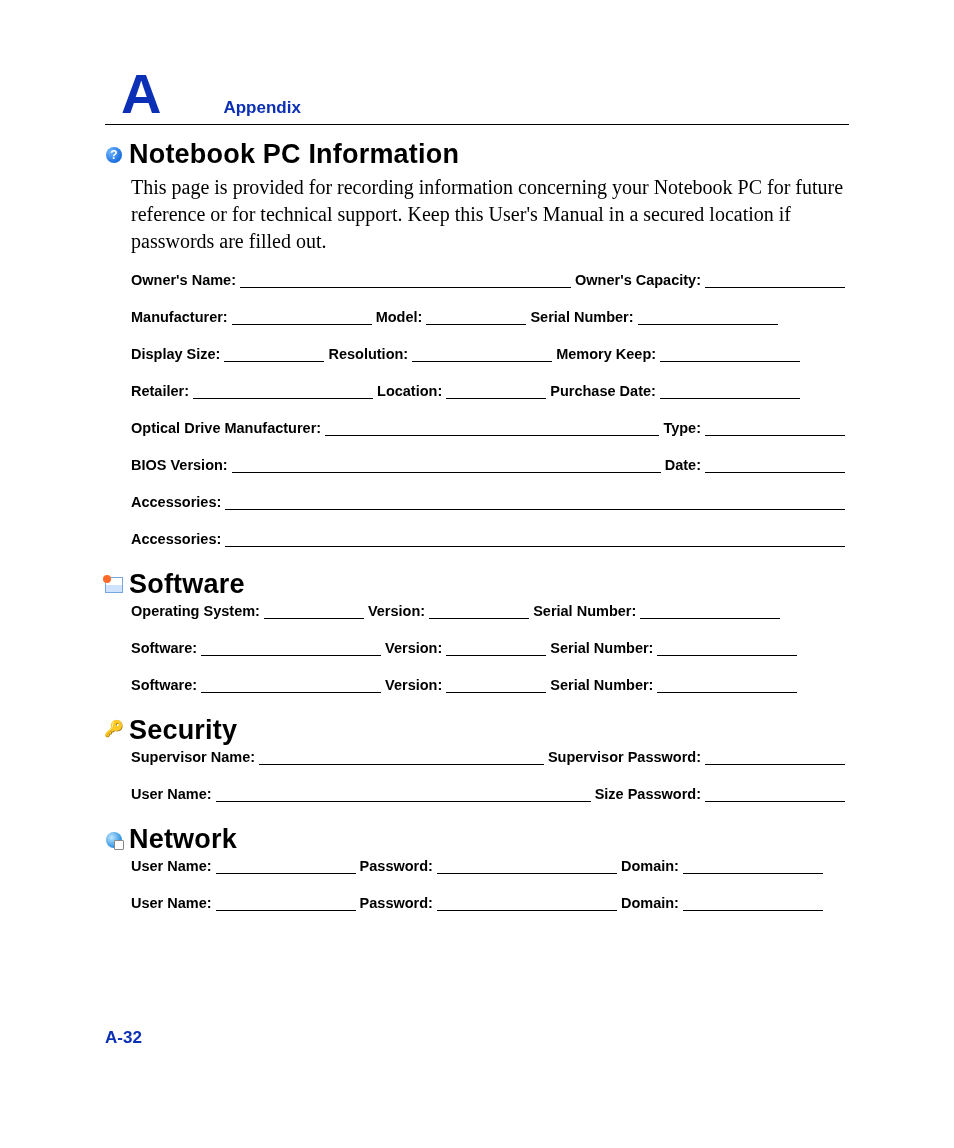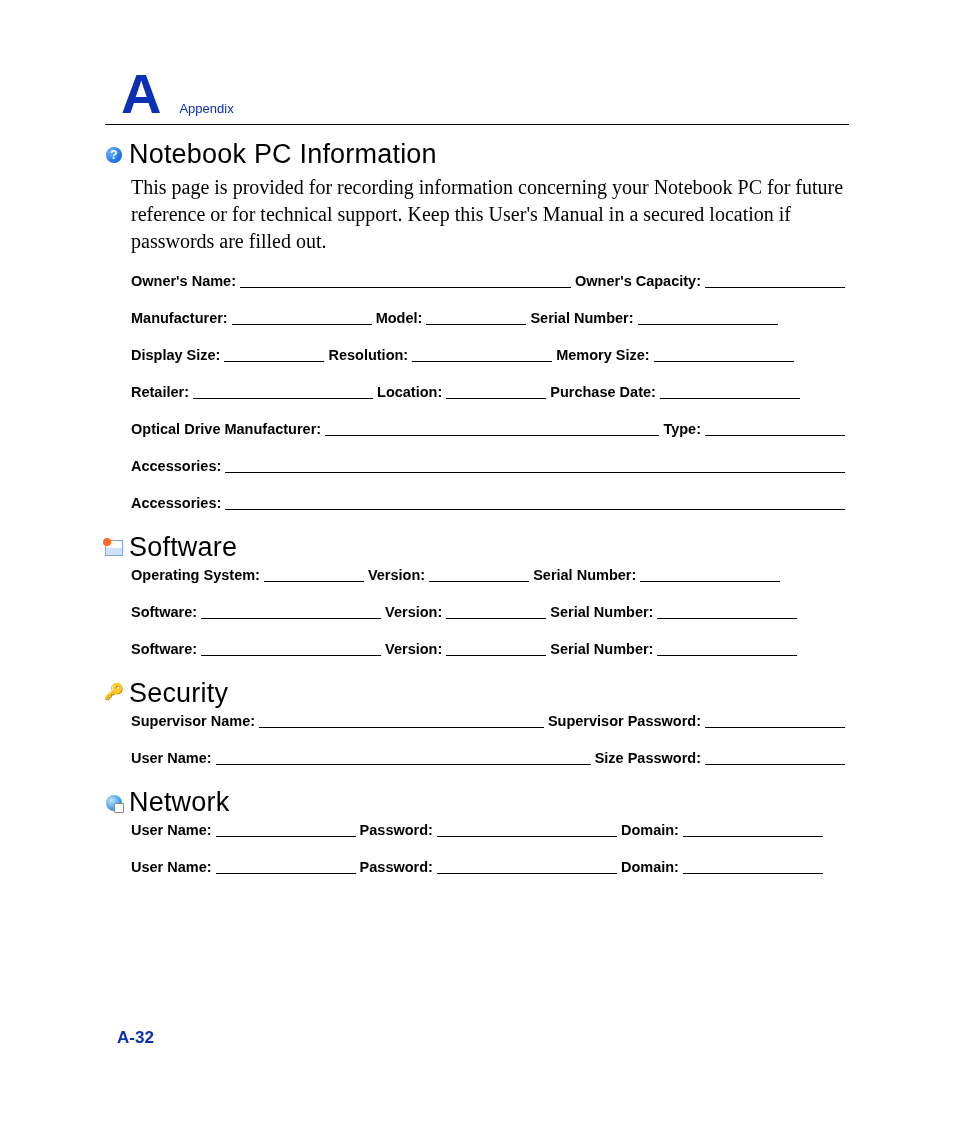--- a/index.html
+++ b/index.html
@@ -25,81 +25,82 @@
   }
   .big-a {
     font-size: 56px;
     font-weight: 700;
     color: #0b2fb5;
     line-height: 1;
     margin-left: 16px;
     margin-right: 18px;
   }
   .appendix-label {
-    font-size: 13px;
-    font-weight: 400;
+    font-size: 17px;
+    font-weight: 700;
     color: #0b2fb5;
+    margin-left: 44px;
   }
   .section {
     margin-left: 0;
   }
   .section-head {
     display: flex;
     align-items: center;
     margin-bottom: 4px;
   }
   .section-icon {
     width: 18px;
     height: 18px;
     margin-right: 6px;
     display: inline-flex;
     align-items: center;
     justify-content: center;
   }
   .section-title {
     font-size: 27px;
-    font-weight: 400;
+    font-weight: 700;
     color: #000;
     letter-spacing: 0.2px;
   }
   .intro {
     font-family: Georgia, "Times New Roman", serif;
     font-size: 20px;
     line-height: 1.35;
     margin: 0 0 18px 26px;
   }
   .fields {
     margin-left: 26px;
     font-size: 14.5px;
     font-weight: 700;
     line-height: 1.0;
   }
   .row {
     display: flex;
-    align-items: flex-end;
+    align-items: flex-start;
     margin-bottom: 22px;
     flex-wrap: nowrap;
   }
   .label {
     white-space: nowrap;
   }
   .fill {
     flex: 1 1 auto;
     border-bottom: 1px solid #000;
     height: 14px;
     margin: 0 4px;
     min-width: 30px;
   }
   .fill.short  { flex: 0 0 100px; }
   .fill.med    { flex: 0 0 140px; }
   .fill.mlong  { flex: 0 0 180px; }
   .fill.grow   { flex: 1 1 120px; }
   .page-num {
     position: absolute;
-    left: 117px;
+    left: 105px;
     bottom: 100px;
     font-size: 17px;
     font-weight: 700;
     color: #0b2fb5;
   }
   
   .icon-q {
     width: 16px; height: 16px; border-radius: 50%;
     background: radial-gradient(circle at 30% 30%, #6fb6ff, #1a6fe0 70%);
     color: #fff; font-size: 12px; font-weight: 700;
@@ -162,35 +163,41 @@
           <span class="label">Model:</span>
           <span class="fill short"></span>
           <span class="label">Serial Number:</span>
           <span class="fill med"></span>
         </div>
         <div class="row">
           <span class="label">Display Size:</span>
           <span class="fill short"></span>
           <span class="label">Resolution:</span>
           <span class="fill med"></span>
-          <span class="label">Memory Size:</span>
+          <span class="label">Memory Keep:</span>
           <span class="fill med"></span>
         </div>
         <div class="row">
           <span class="label">Retailer:</span>
           <span class="fill mlong"></span>
           <span class="label">Location:</span>
           <span class="fill short"></span>
           <span class="label">Purchase Date:</span>
           <span class="fill med"></span>
         </div>
         <div class="row">
           <span class="label">Optical Drive Manufacturer:</span>
           <span class="fill grow"></span>
           <span class="label">Type:</span>
+          <span class="fill med"></span>
+        </div>
+        <div class="row">
+          <span class="label">BIOS Version:</span>
+          <span class="fill grow"></span>
+          <span class="label">Date:</span>
           <span class="fill med"></span>
         </div>
         <div class="row">
           <span class="label">Accessories:</span>
           <span class="fill grow"></span>
         </div>
         <div class="row">
           <span class="label">Accessories:</span>
           <span class="fill grow"></span>
         </div>

